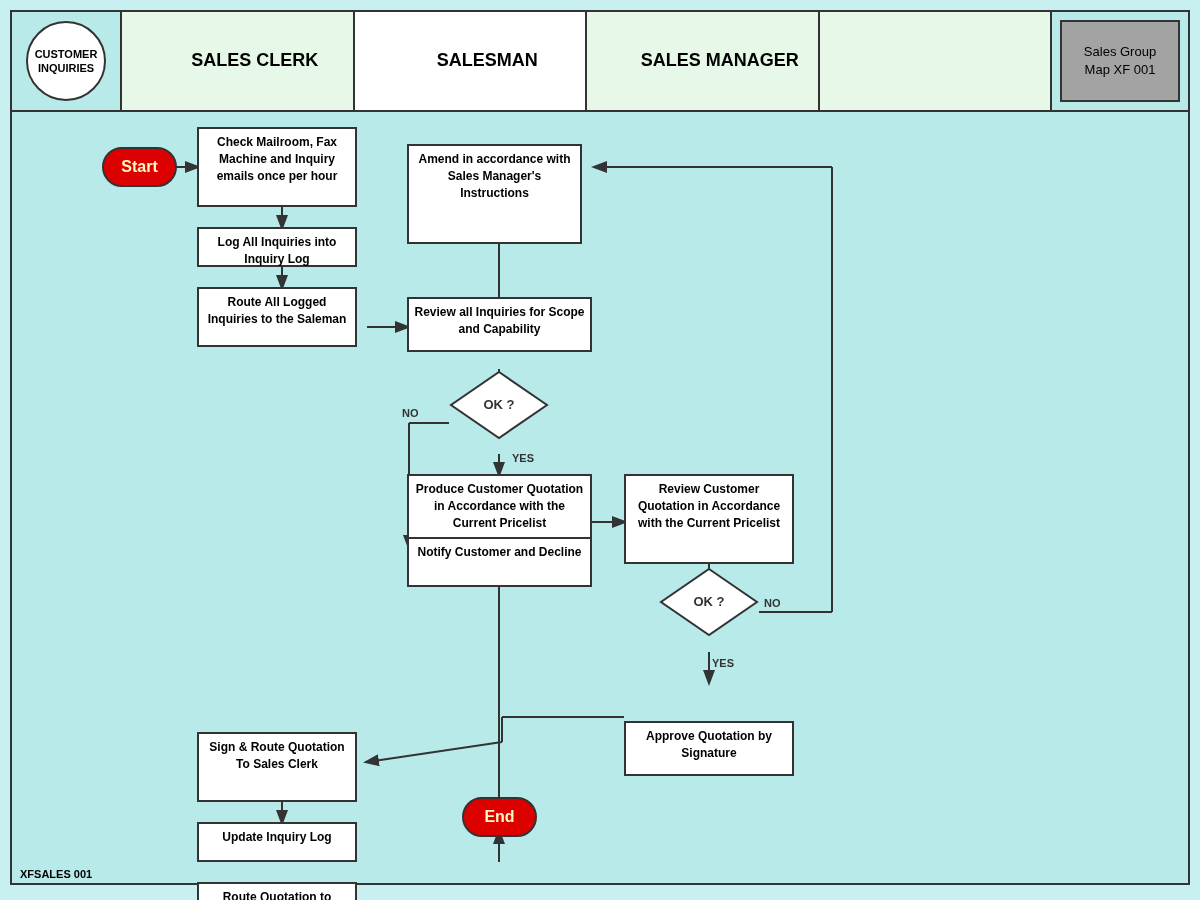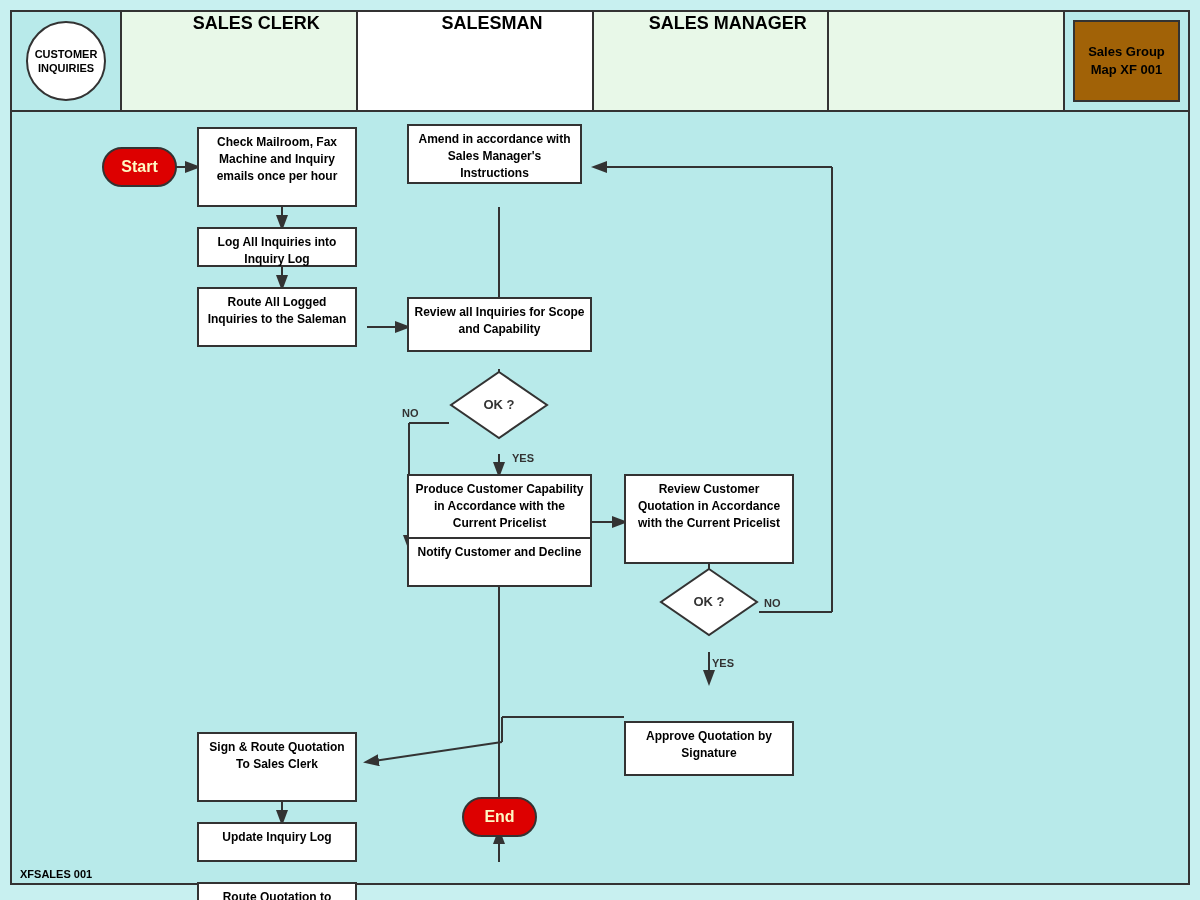--- a/index.html
+++ b/index.html
@@ -49,44 +49,45 @@
       line-height: 1.3;
     }
     .header-cols {
       display: flex;
       flex: 1;
       border-right: 2px solid #333;
     }
     .header-col {
       flex: 1;
       display: flex;
+      align-items: center;
       justify-content: center;
       border-right: 2px solid #333;
       background: #e8f8e8;
       font-size: 18px;
       font-weight: bold;
       text-align: center;
       line-height: 1.3;
       padding-left: 35px;
     }
     .header-col:last-child {
       border-right: none;
     }
     .header-col.salesman { background: white; }
     .sales-group-box {
-      width: 107px;
+      width: 120px;
       display: flex;
       align-items: center;
       justify-content: center;
       border: 2px solid #333;
       margin: 8px;
       font-size: 13px;
-      font-weight: bold;
-      text-align: center;
-      background: #a16207;
+      font-weight: normal;
+      text-align: center;
+      background: #a3a3a3;
       line-height: 1.4;
     }
 
     
     .flowchart-area {
       position: relative;
       width: 100%;
       height: calc(875px - 100px - 25px);
     }
 
@@ -232,37 +233,37 @@
     </div>
 
     <div class="flow-box" style="left:185px; top:115px; width:160px; height:40px;">
       <span>Log All Inquiries into Inquiry Log</span>
     </div>
 
     <div class="flow-box" style="left:185px; top:175px; width:160px; height:60px;">
       <span>Route All Logged Inquiries to the Saleman</span>
     </div>
 
-    <div class="flow-box" style="left:395px; top:12px; width:175px; height:60px;">
+    <div class="flow-box" style="left:395px; top:32px; width:175px; height:100px;">
       <span>Amend in accordance with Sales Manager's Instructions</span>
     </div>
 
     <div class="flow-box" style="left:395px; top:185px; width:185px; height:55px;">
       <span>Review all Inquiries for Scope and Capability</span>
     </div>
 
     <div style="position:absolute; left:437px; top:258px;">
       <svg width="100" height="70">
         <polygon points="50,2 98,35 50,68 2,35" fill="white" stroke="#333" stroke-width="2"></polygon>
         <text x="50" y="39" text-anchor="middle" font-size="13" font-weight="bold" fill="#333">OK ?</text>
       </svg>
     </div>
 
     <div class="flow-box" style="left:395px; top:362px; width:185px; height:90px;">
-      <span>Produce Customer Capability in Accordance with the Current Pricelist</span>
+      <span>Produce Customer Quotation in Accordance with the Current Pricelist</span>
     </div>
 
     <div class="flow-box" style="left:395px; top:425px; width:185px; height:50px;">
       <span>Notify Customer and Decline</span>
     </div>
 
     <div class="flow-box" style="left:612px; top:362px; width:170px; height:90px;">
       <span>Review Customer Quotation in Accordance with the Current Pricelist</span>
     </div>
 

